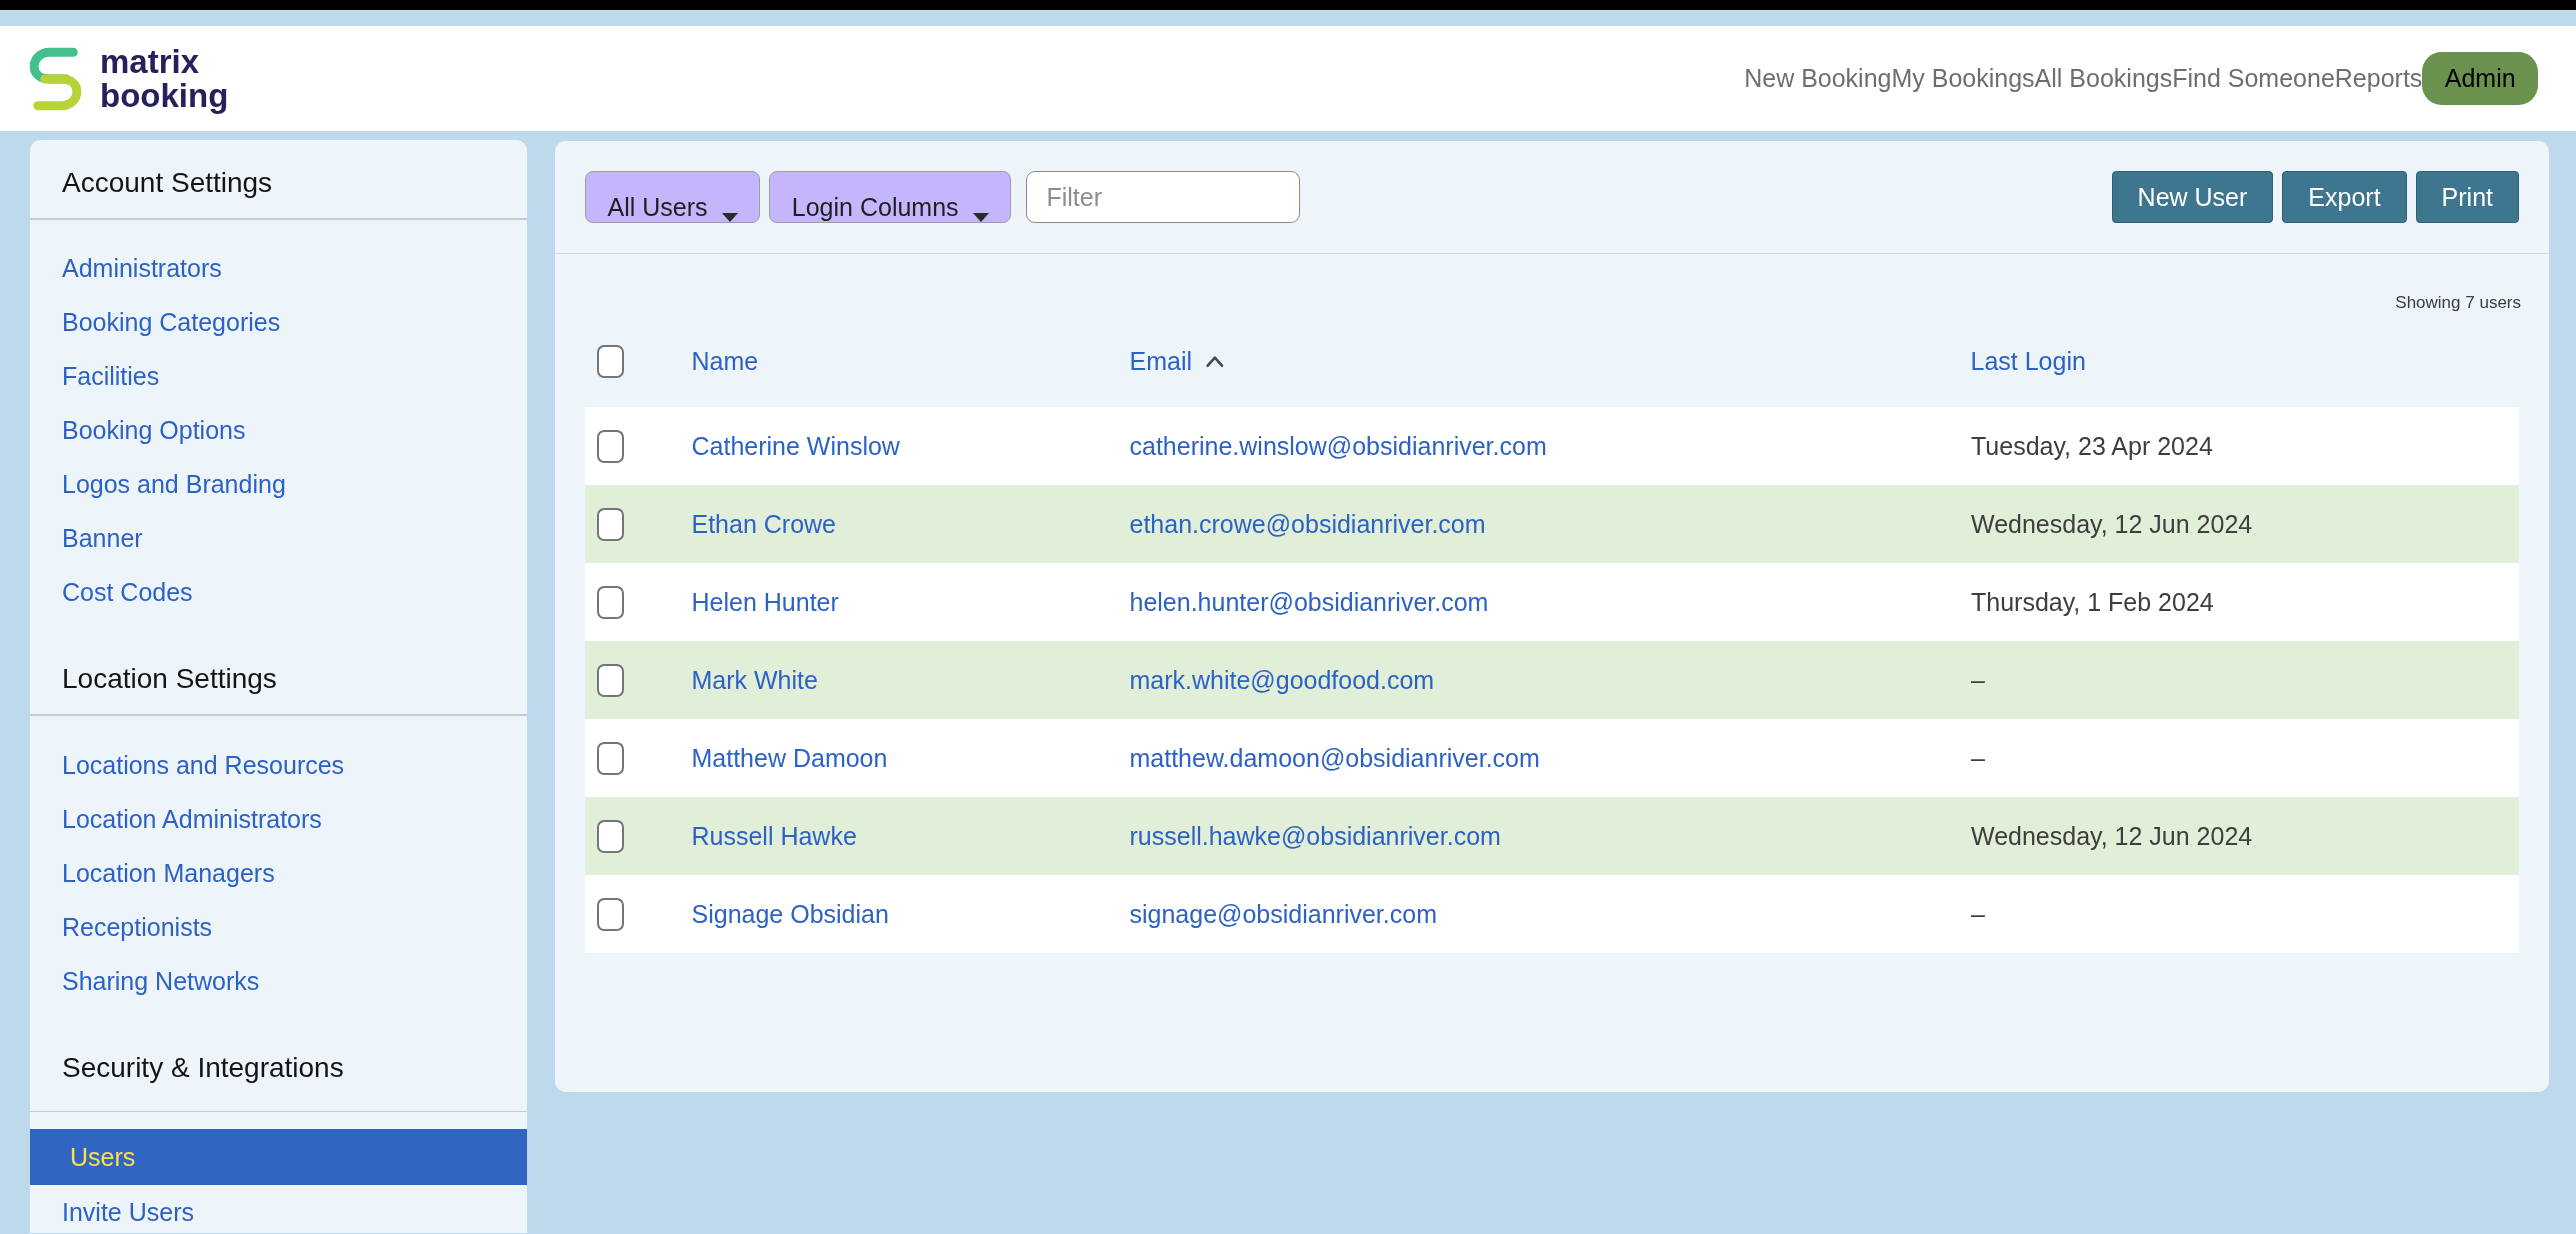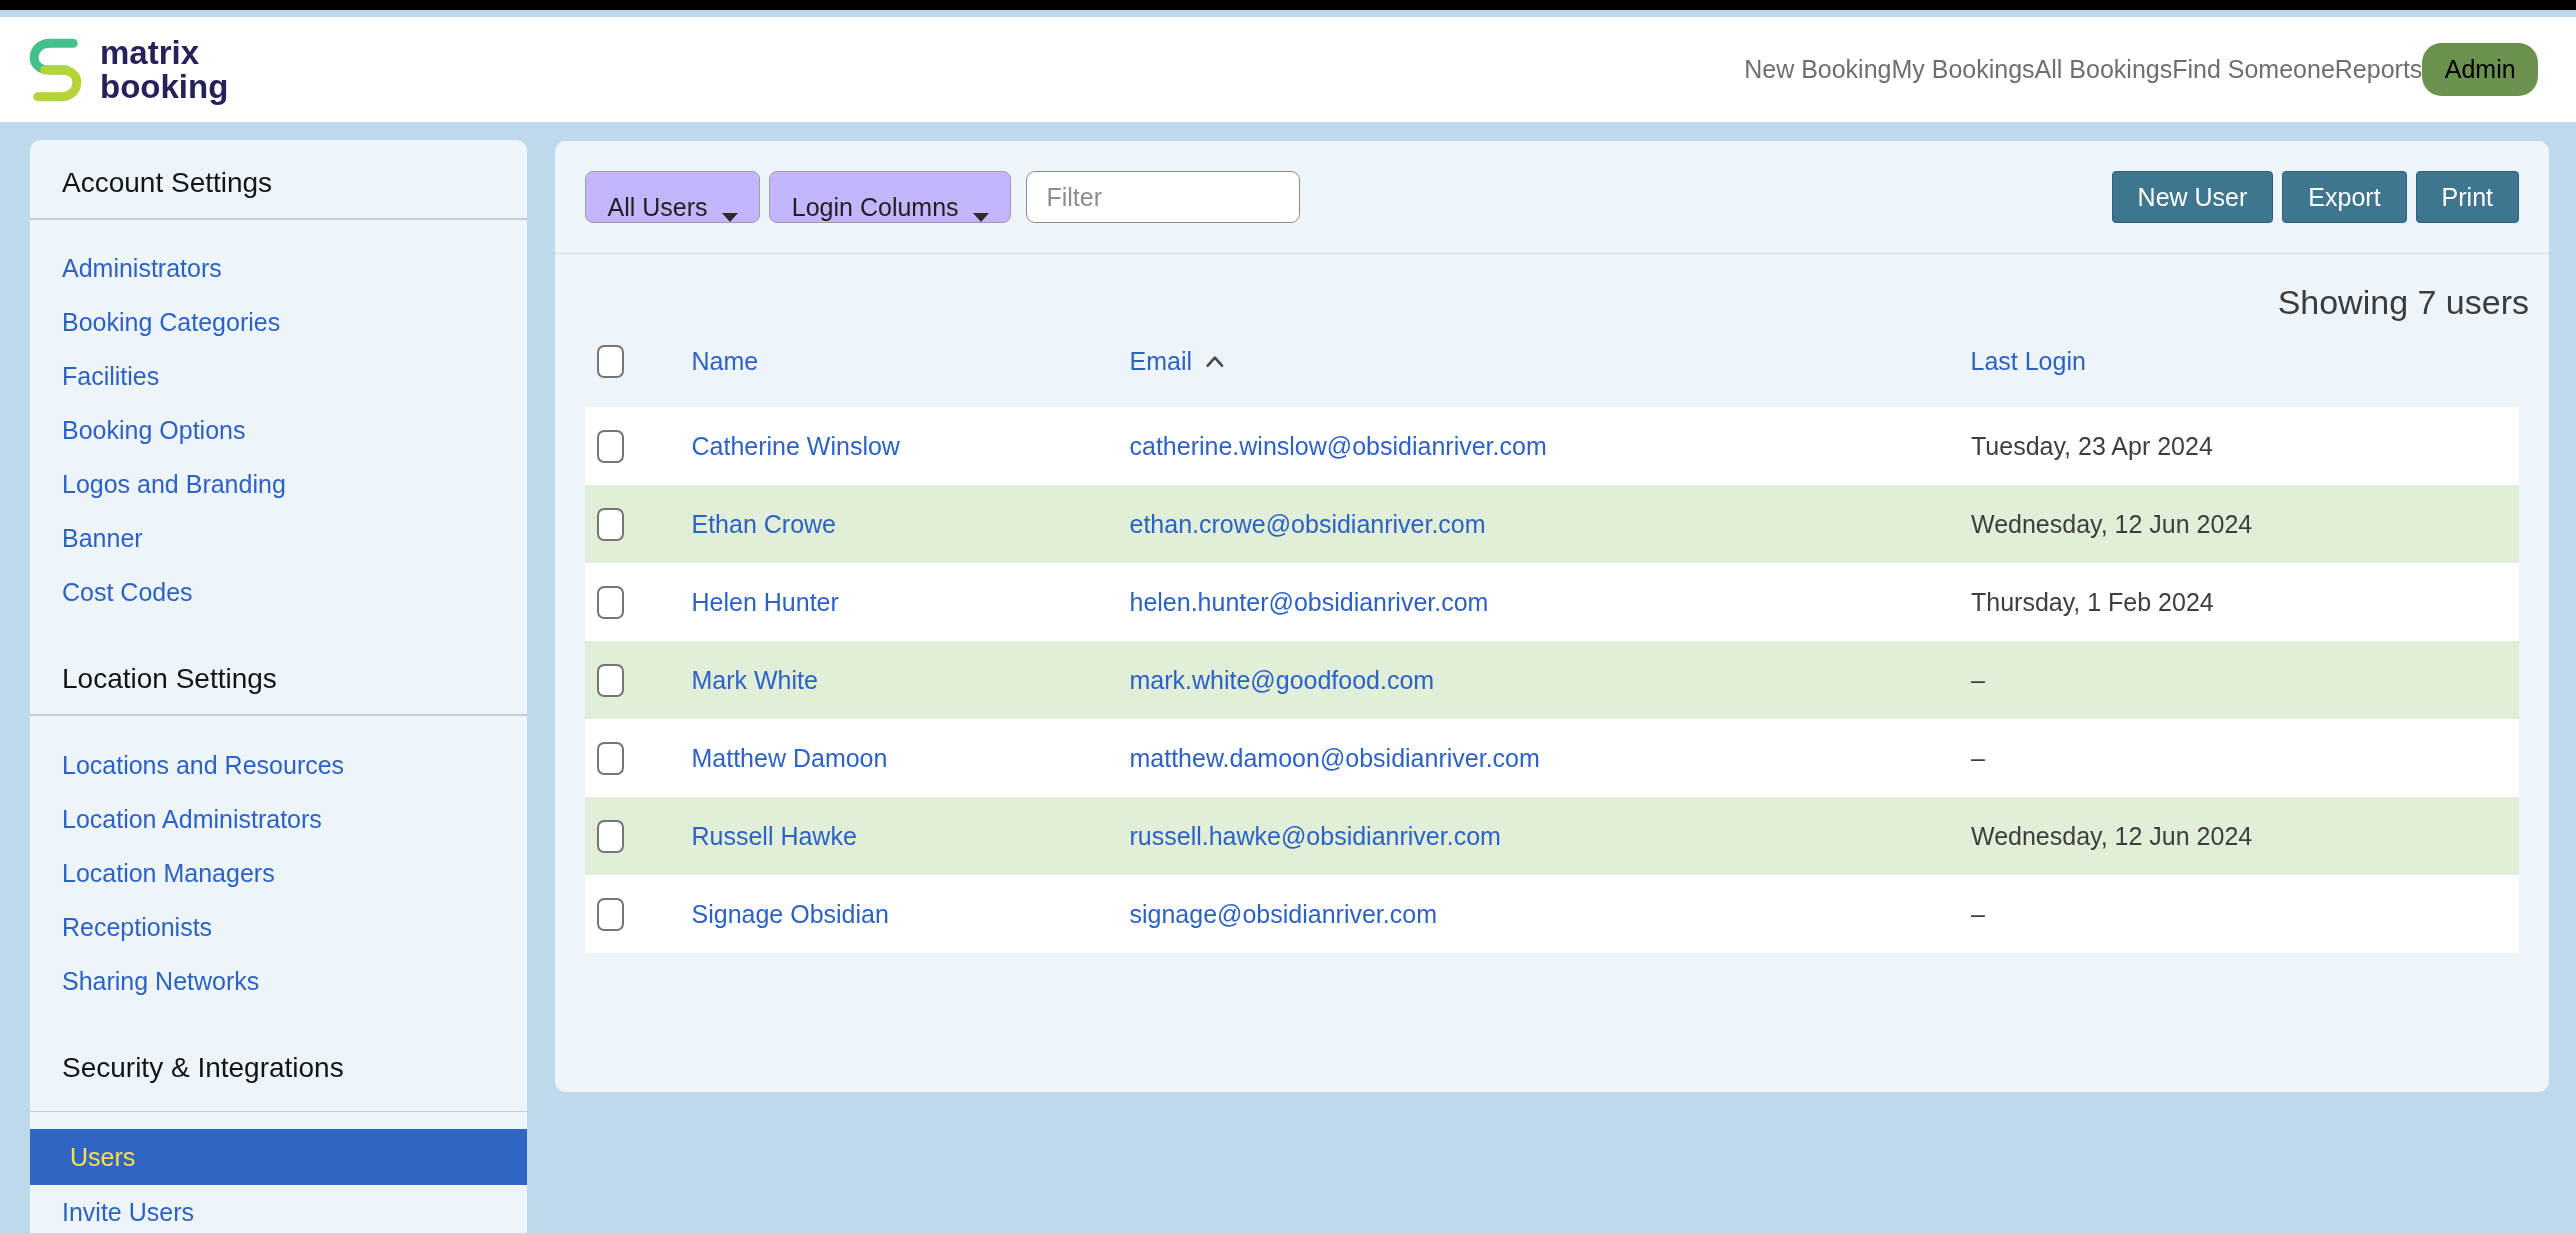--- a/index.html
+++ b/index.html
@@ -4,21 +4,21 @@
 <style>
   html,body{margin:0;padding:0;}
   body{
     width:2576px;height:1234px;position:relative;overflow:hidden;
     background:#bfd9ec;
     font-family:"Liberation Sans", sans-serif;
     -webkit-font-smoothing:antialiased;
   }
   
   .top-strip{position:absolute;top:0;left:0;width:2576px;height:9.8px;background:#000;}
-  .app-header{position:absolute;top:17px;left:0;width:2576px;height:105px;background:#fff;display:flex;}
+  .app-header{position:absolute;top:26px;left:0;width:2576px;height:105px;background:#fff;display:flex;}
   .logo{margin-left:27px;display:flex;align-items:center;gap:16px;}
   .logo-text{font-size:33px;line-height:34px;font-weight:bold;color:#25215a;}
   .nav{margin-left:auto;margin-right:38px;display:flex;align-items:center;}
   .nav-link{color:#6e6e6e;font-size:25px;cursor:pointer;white-space:nowrap;}
   .admin-pill{background:#6b914f;color:#000000;font-size:25px;padding:11.6px 22.4px;border-radius:19.7px;cursor:pointer;}
   
   .sidebar{position:absolute;left:30px;top:140px;width:497px;height:1093px;background:#edf4fa;border-radius:10.7px 10.7px 0 0;}
   .side-heading{margin-top:23px;height:39px;line-height:39px;padding-left:32px;font-size:28px;color:#141414;}
   .side-heading.h2{margin-top:40px;}
   .side-divider{height:1.8px;background:#cbcbcb;margin-top:16px;}
@@ -32,21 +32,21 @@
   .btn-white{height:50px;background:#c4b5fd;border:1.8px solid #9e9e9e;border-radius:8px;padding:0 21.5px;
     font-size:25px;color:#1f1f1f;display:inline-flex;align-items:flex-end;margin-right:9px;cursor:pointer;white-space:nowrap;}
   .caret-down{width:0;height:0;border-left:8px solid transparent;border-right:8px solid transparent;border-top:9.8px solid #2b2b2b;margin-left:14.3px;}
   .filter-input{height:50px;width:233px;background:#fff;border:1.8px solid #8b8b8b;border-radius:9px;
     font-size:25px;color:#333;padding:0 19.7px;margin-left:5.4px;outline:none;font-family:"Liberation Sans", sans-serif;}
   .filter-input::placeholder{color:#8d8d8d;}
   .actions{margin-left:auto;display:flex;gap:9px;}
   .btn-teal{height:50px;background:#3d768e;border:1.8px solid #2f6175;border-radius:4px;color:#fff;
     font-size:25px;padding:0 25px;display:inline-flex;align-items:center;cursor:pointer;white-space:nowrap;}
   .toolbar-divider{height:1.8px;background:#d9d9d9;margin-top:29.5px;}
-  .summary{margin-top:36px;height:25px;line-height:25px;text-align:right;padding-right:20px;font-size:34px;color:#3c3c3c;}
+  .summary{margin-top:36px;height:25px;line-height:25px;text-align:right;padding-right:28px;font-size:17px;color:#3c3c3c;}
   .table{margin:0 30px;}
   .thead,.row{display:grid;grid-template-columns:77px 438px 841px 1fr;align-items:center;}
   .thead{height:92px;}
   .th{color:#2c62c5;font-size:25px;padding-left:29.5px;cursor:pointer;display:flex;align-items:center;}
   .row{height:78px;background:#fff;}
   .row.green{background:#e1eed8;}
   .cb-cell{padding-left:11.6px;}
   .checkbox{display:block;width:23px;height:29px;background:#fff;border:2.7px solid #757575;border-radius:7.2px;cursor:pointer;}
   .link{color:#2c62c5;font-size:25px;padding-left:29.5px;cursor:pointer;white-space:nowrap;}
   .date{color:#3e3e3e;font-size:25px;padding-left:30px;white-space:nowrap;}

